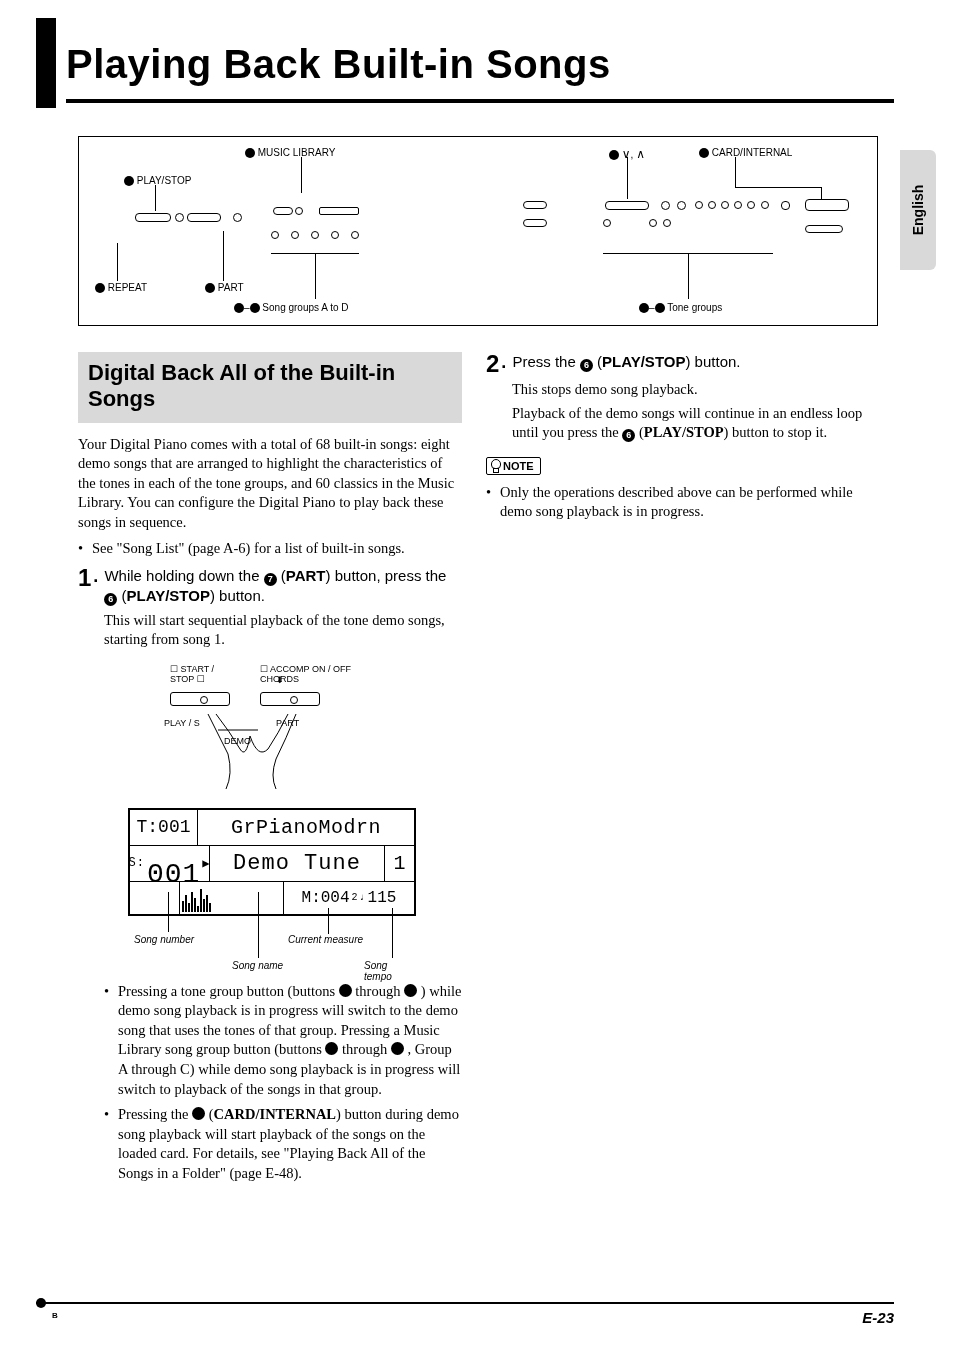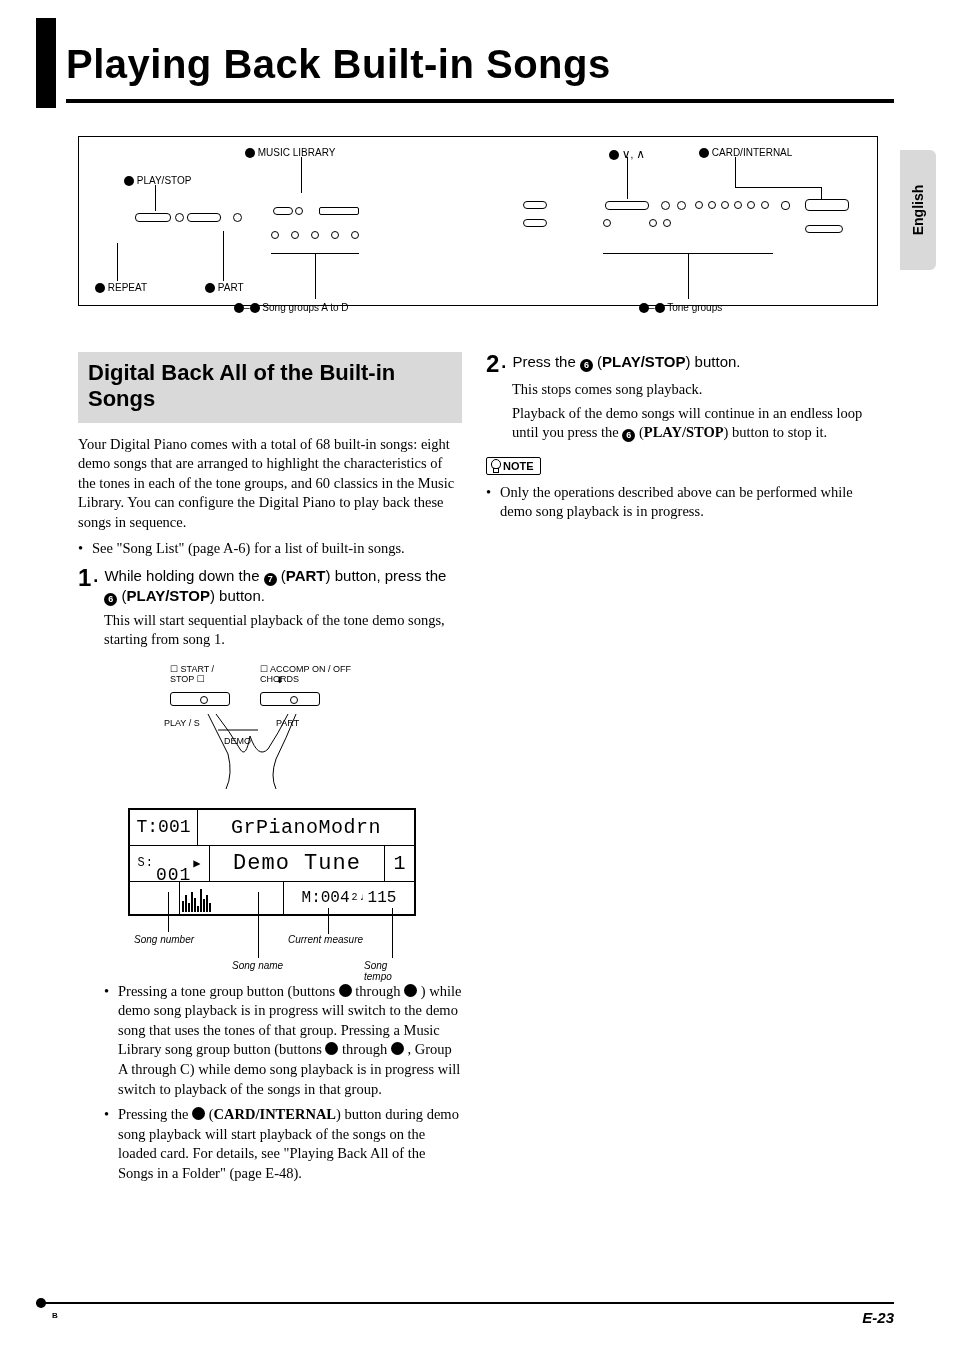--- a/index.html
+++ b/index.html
@@ -57,21 +57,21 @@
     transform: rotate(-90deg);
     white-space: nowrap;
   }
 
   
   .diagram {
     position: absolute;
     left: 78px;
     top: 136px;
     width: 800px;
-    height: 170px;
+    height: 190px;
     border: 1px solid #000;
   }
   .diagram .lbl {
     position: absolute;
     font-family: Arial, Helvetica, sans-serif;
     font-size: 10px;
   }
   .callout-dot {
     display: inline-block;
     width: 10px; height: 10px;
@@ -515,21 +515,21 @@
     </div>
 
     <div class="lcd">
       <div class="lcd-row1">
         <div class="lcd-cell-a">T:001</div>
         <div class="lcd-cell-b">GrPianoModrn</div>
       </div>
       <div class="lcd-row2">
         <div class="lcd-cell-c">
           <span style="font-size:12px;margin-right:2px;">S:</span>
-            <span style="font-size:18px;margin-top:23px;">001</span>
+            <span style="font-size:28px;margin-top:23px;">001</span>
             <span style="font-size:12px;margin-left:2px;">▶</span>
         </div>
         <div class="lcd-cell-d">Demo Tune</div>
         <div class="lcd-cell-e">1</div>
       </div>
       <div class="lcd-row3">
         <div class="lcd-cell-f"></div>
         <div class="lcd-cell-g">
           <div class="bar" style="height:40%;"></div>
             <div class="bar" style="height:60%;"></div>
@@ -583,21 +583,21 @@
     <div class="step" style="margin-top:0;">
       <div class="step-row">
         <span class="step-num">2</span>
         <span class="step-dot">.</span>
         <span class="step-text">
           <span>Press the </span>
           <span class="num-dot">6</span>
           (<b>PLAY/STOP</b><span>) button.</span>
         </span>
       </div>
-      <p class="step-sub">This stops comes song playback.</p>
+      <p class="step-sub">This stops demo song playback.</p>
       <p class="step-sub">
         <span>Playback of the demo songs will continue in an endless loop until you press the </span>
         <span class="num-dot">6</span>
         (<b>PLAY/STOP</b><span>) button to stop it.</span>
       </p>
     </div>
 
     <div style="margin-top:14px;">
       <span class="note-badge">
         <span class="bulb"></span>

